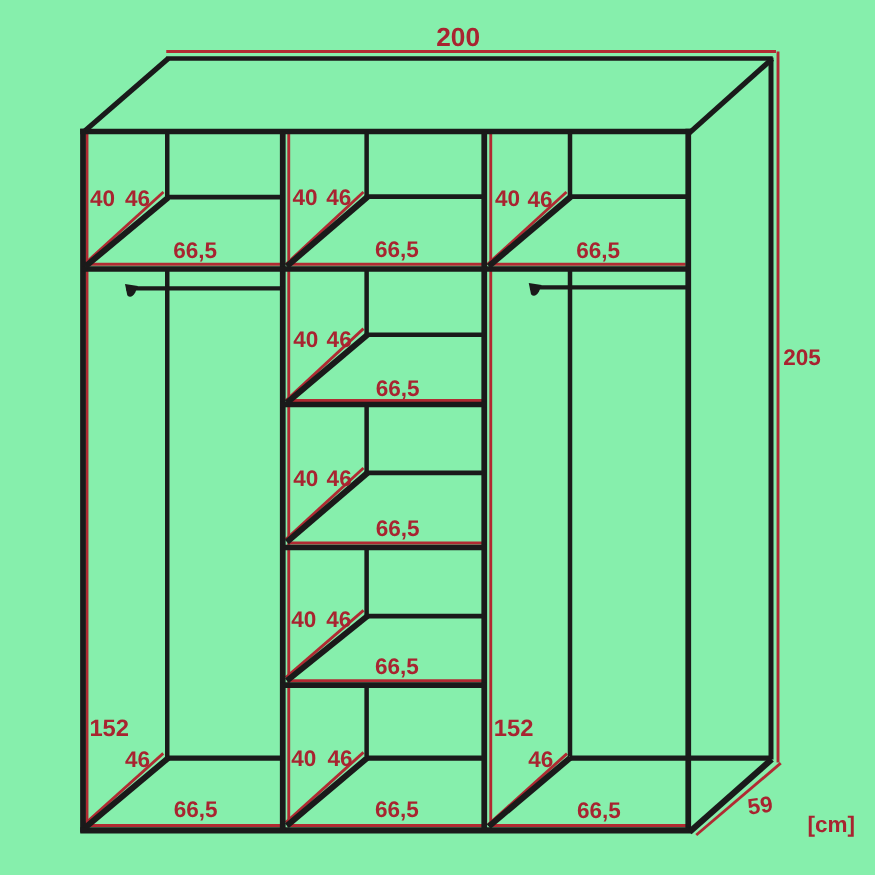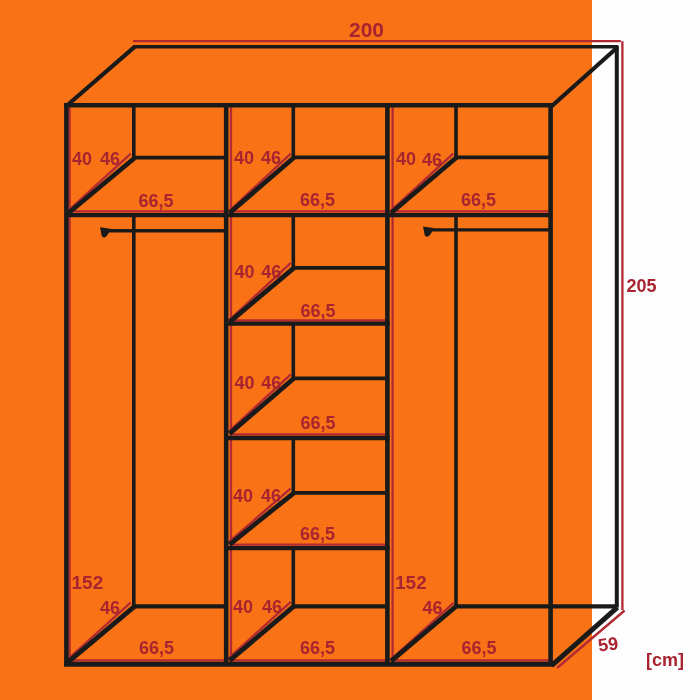--- a/index.html
+++ b/index.html
@@ -1,16 +1,16 @@
 <!DOCTYPE html>
 <html><head>
 <meta charset="utf-8">
 <style>
   html,body{margin:0;padding:0;background:#fdfdfd;}
-  .wrap{width:592px;height:700px;position:relative;background:#f97316;}
+  .wrap{width:700px;height:700px;position:relative;background:#86efac;}
   svg{display:block;}
   text{font-family:"Liberation Sans",sans-serif;font-weight:bold;fill:#a82430;}
 </style>
 </head>
 <body>
 
 <div class="wrap">
 <svg width="700" height="700" viewBox="0 0 700 700" style="filter:blur(0.4px)">
   <g stroke-linecap="butt" fill="none">
 

